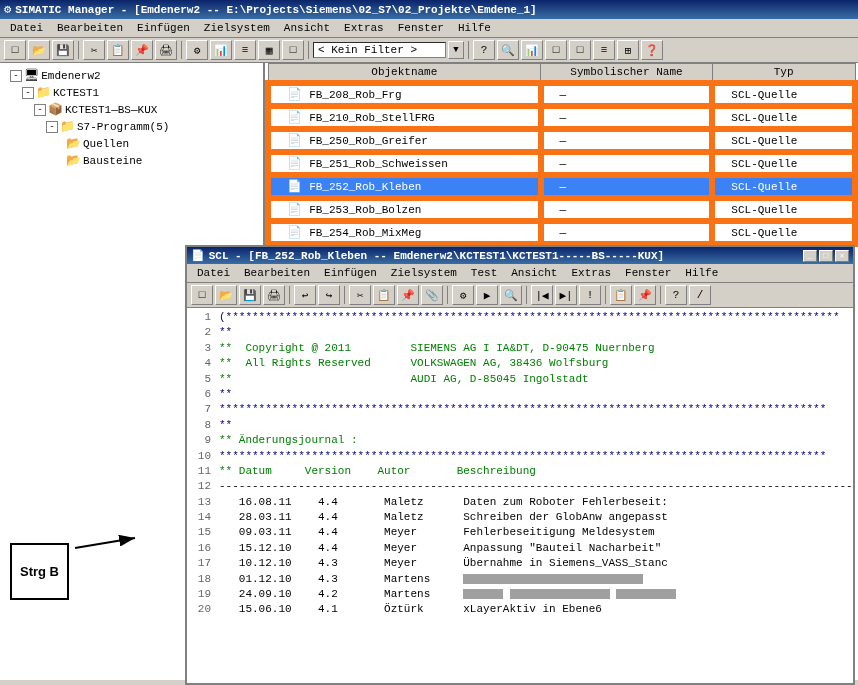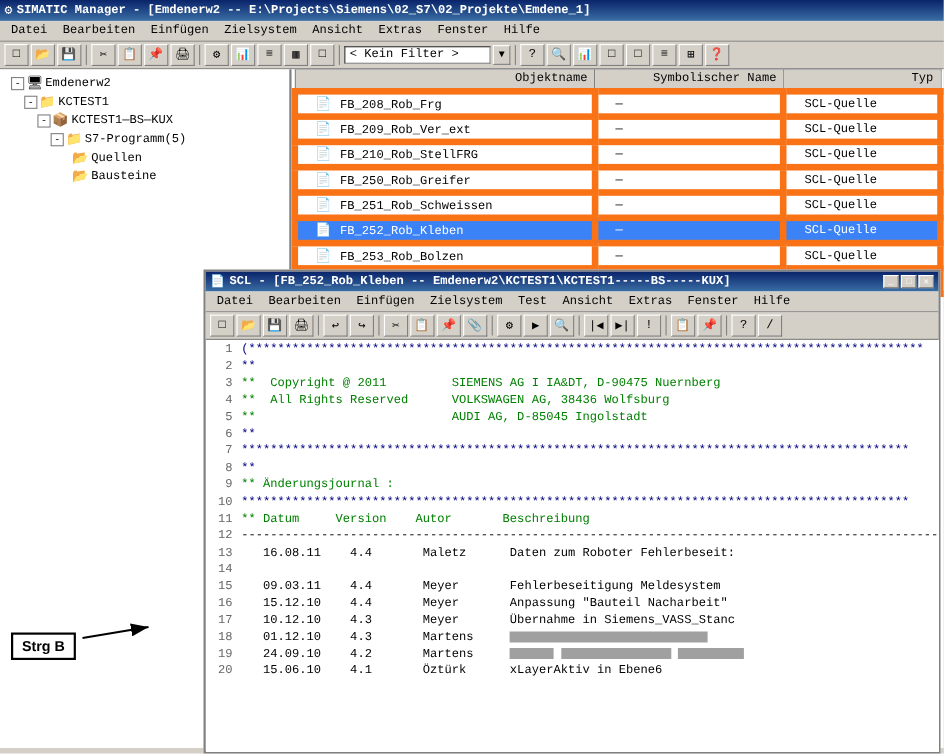--- a/index.html
+++ b/index.html
@@ -100,42 +100,42 @@
     
     .arrow-annotation {
       position: absolute;
       bottom: 80px;
       left: 10px;
       z-index: 10;
     }
     .strg-b-box {
       border: 2px solid black;
       background: white;
-      padding: 3px 8px;
+      padding: 19px 8px;
       font-size: 13px;
       font-weight: bold;
       font-family: Arial, sans-serif;
     }
 
     
     .object-panel {
       flex: 1;
       background: white;
       overflow: auto;
     }
     .obj-table {
       width: 100%;
       border-collapse: collapse;
       font-size: 11px;
     }
     .obj-table th {
       background: #d4d0c8;
       border: 1px solid #808080;
       padding: 2px 6px;
-      text-align: right;
+      text-align: center;
       font-weight: normal;
       position: sticky;
       top: 0;
     }
     .obj-table td {
       border: 6px solid #f97316;
       padding: 1px 16px;
       white-space: nowrap;
     }
     .obj-table tr.selected td { background: #3b82f6; color: white; }
@@ -339,25 +339,20 @@
       <thead>
         <tr>
           <th>Objektname</th>
           <th>Symbolischer Name</th>
           <th>Typ</th>
         </tr>
       </thead>
       <tbody id="obj-tbody">
       <tr>
             <td><span class="obj-icon">📄 </span>FB_208_Rob_Frg</td>
-            <td>—</td>
-            <td>SCL-Quelle</td>
-          </tr>
-          <tr>
-            <td><span class="obj-icon">📄 </span>FB_209_Rob_Ver_ext</td>
             <td>—</td>
             <td>SCL-Quelle</td>
           </tr>
           <tr>
             <td><span class="obj-icon">📄 </span>FB_210_Rob_StellFRG</td>
             <td>—</td>
             <td>SCL-Quelle</td>
           </tr>
           <tr>
             <td><span class="obj-icon">📄 </span>FB_250_Rob_Greifer</td>
@@ -486,20 +481,21 @@
       <div class="code-line">
         <span class="line-num">12</span>
         <span class="line-content normal">----------------------------------------------------------------------------------------------------</span>
       </div>
       <div class="code-line">
         <span class="line-num">13</span>
         <span class="line-content normal">   16.08.11    4.4       Maletz      Daten zum Roboter Fehlerbeseit:</span>
       </div>
       <div class="code-line">
         <span class="line-num">14</span>
+        <span class="line-content normal">   28.03.11    4.4       Maletz      Schreiben der GlobAnw angepasst</span>
       </div>
       <div class="code-line">
         <span class="line-num">15</span>
         <span class="line-content normal">   09.03.11    4.4       Meyer       Fehlerbeseitigung Meldesystem</span>
       </div>
       <div class="code-line">
         <span class="line-num">16</span>
         <span class="line-content normal">   15.12.10    4.4       Meyer       Anpassung "Bauteil Nacharbeit"</span>
       </div>
       <div class="code-line">

